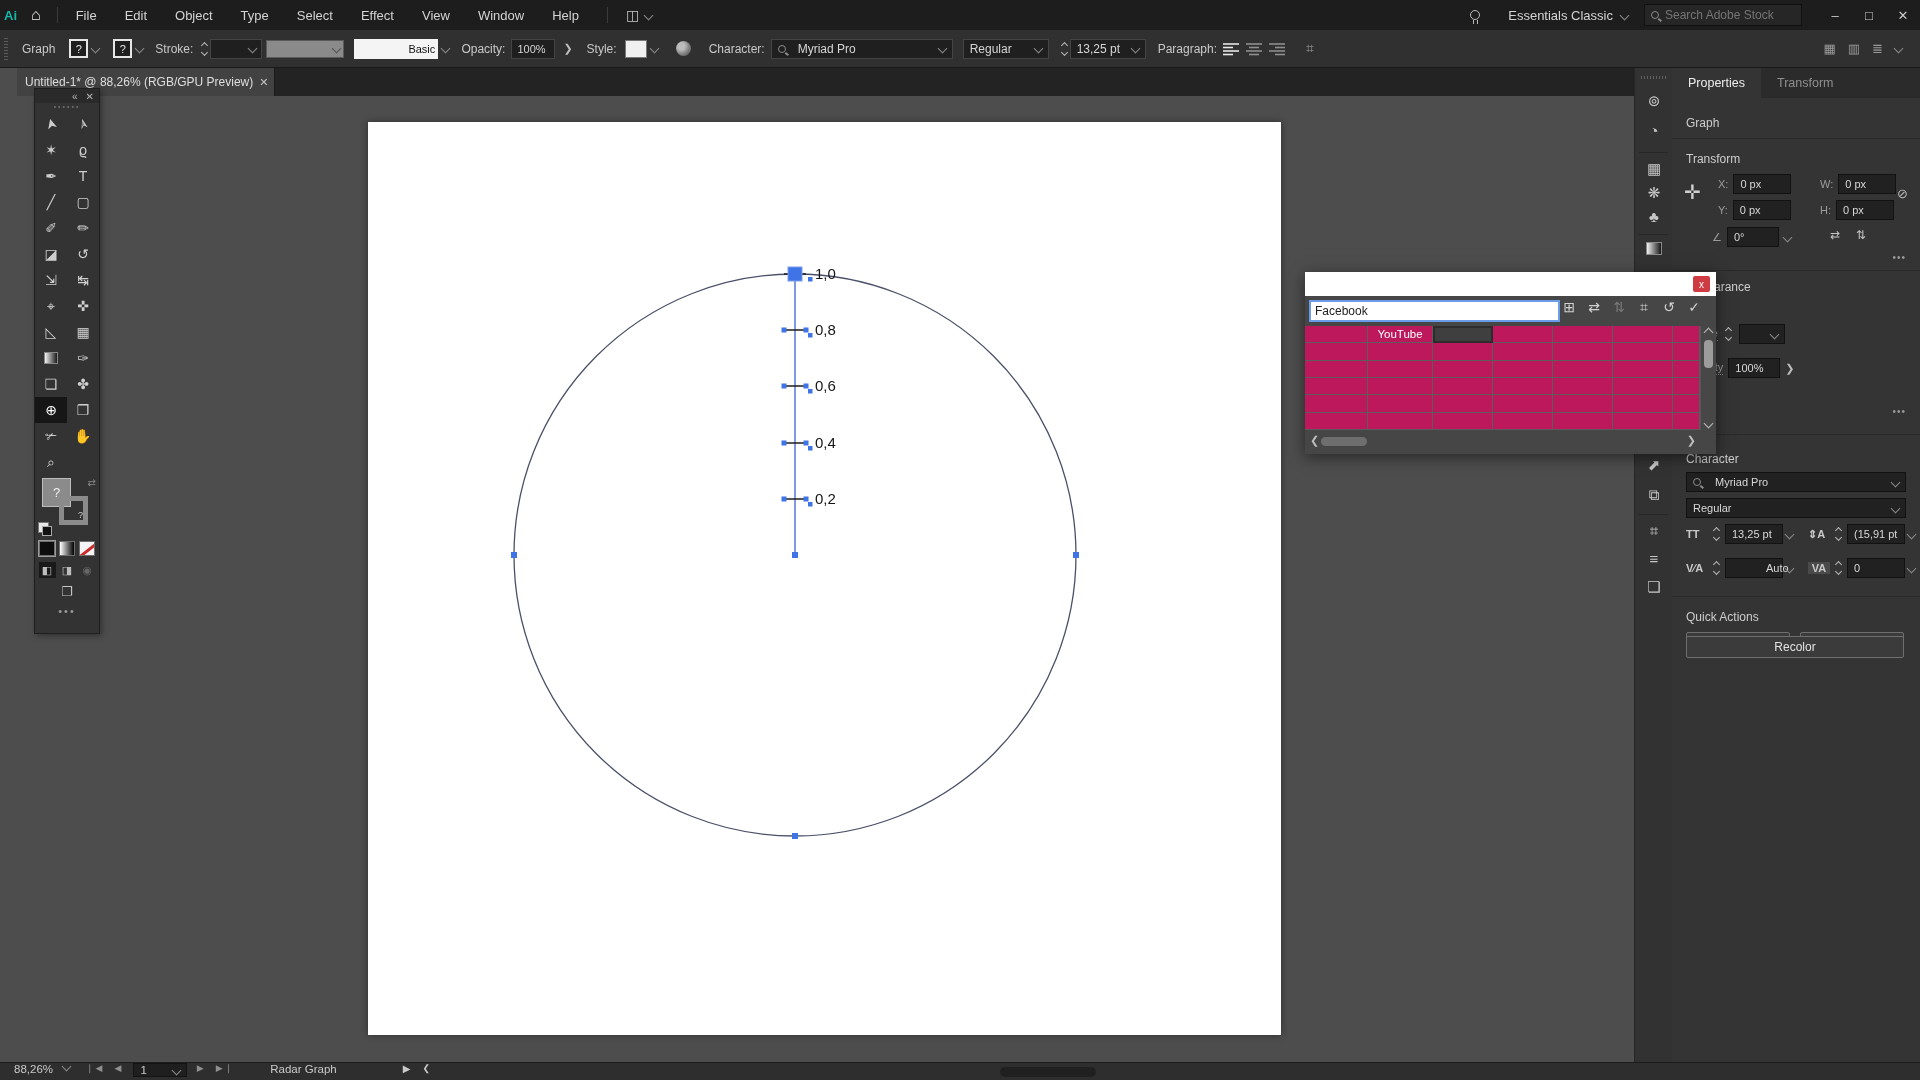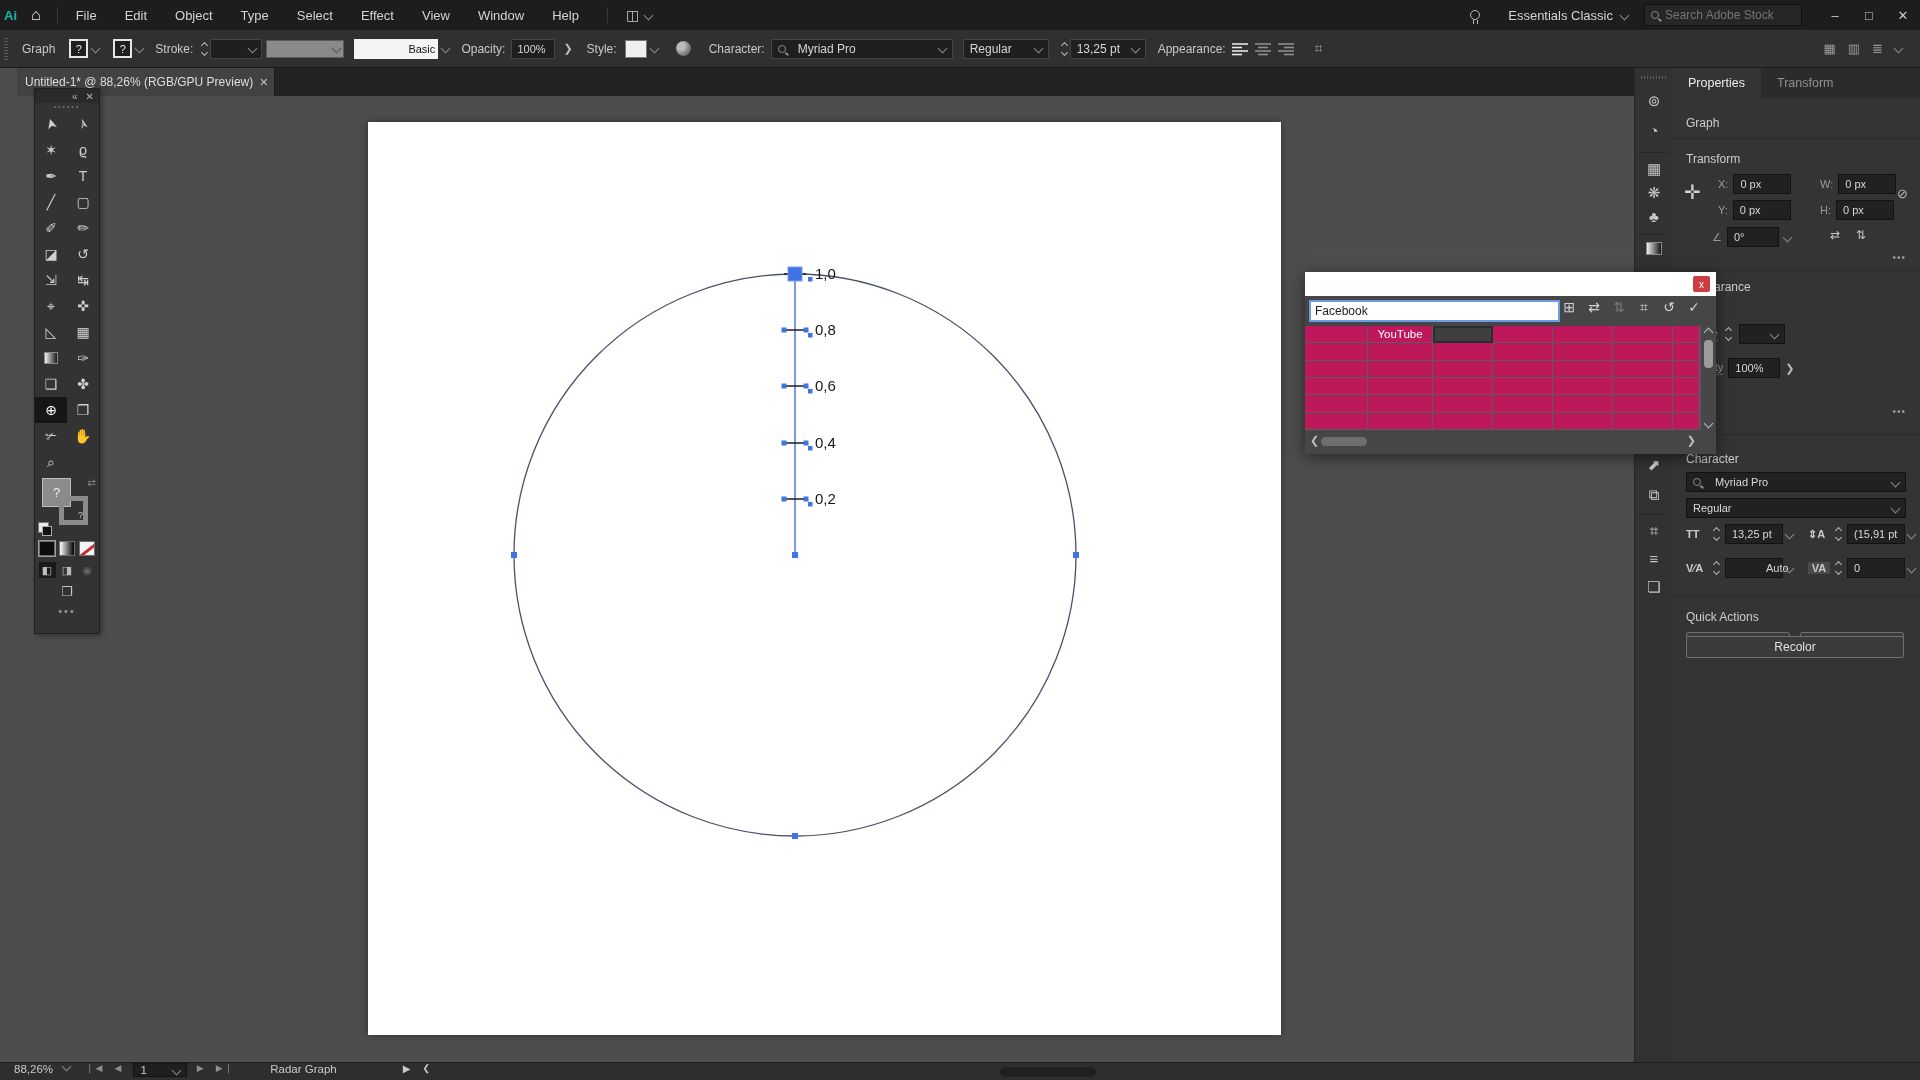--- a/index.html
+++ b/index.html
@@ -214,21 +214,21 @@
     <span class="cv dim"></span>
   </span>
   <span class="stp" style="margin-left:10px;">
       <i class="up"></i>
       <i class="dn"></i>
     </span>
   <span class="charsel" style="width:76px;">
     <span style="flex:1;">13,25 pt</span>
     <span class="cv dim"></span>
   </span>
-  <span class="cb-lbl" style="margin-left:12px;">Appearance:</span>
+  <span class="cb-lbl" style="margin-left:12px;">Paragraph:</span>
   <span class="align-ic">
     <svg width="17" height="14">
         <g stroke="#e8e8e8" stroke-width="1.6">
           <line x1="0" y1="2" x2="16" y2="2"></line>
           <line x1="0" y1="5.5" x2="10" y2="5.5"></line>
           <line x1="0" y1="9" x2="16" y2="9"></line>
           <line x1="0" y1="12.5" x2="10" y2="12.5"></line>
         </g>
       </svg>
   </span>

